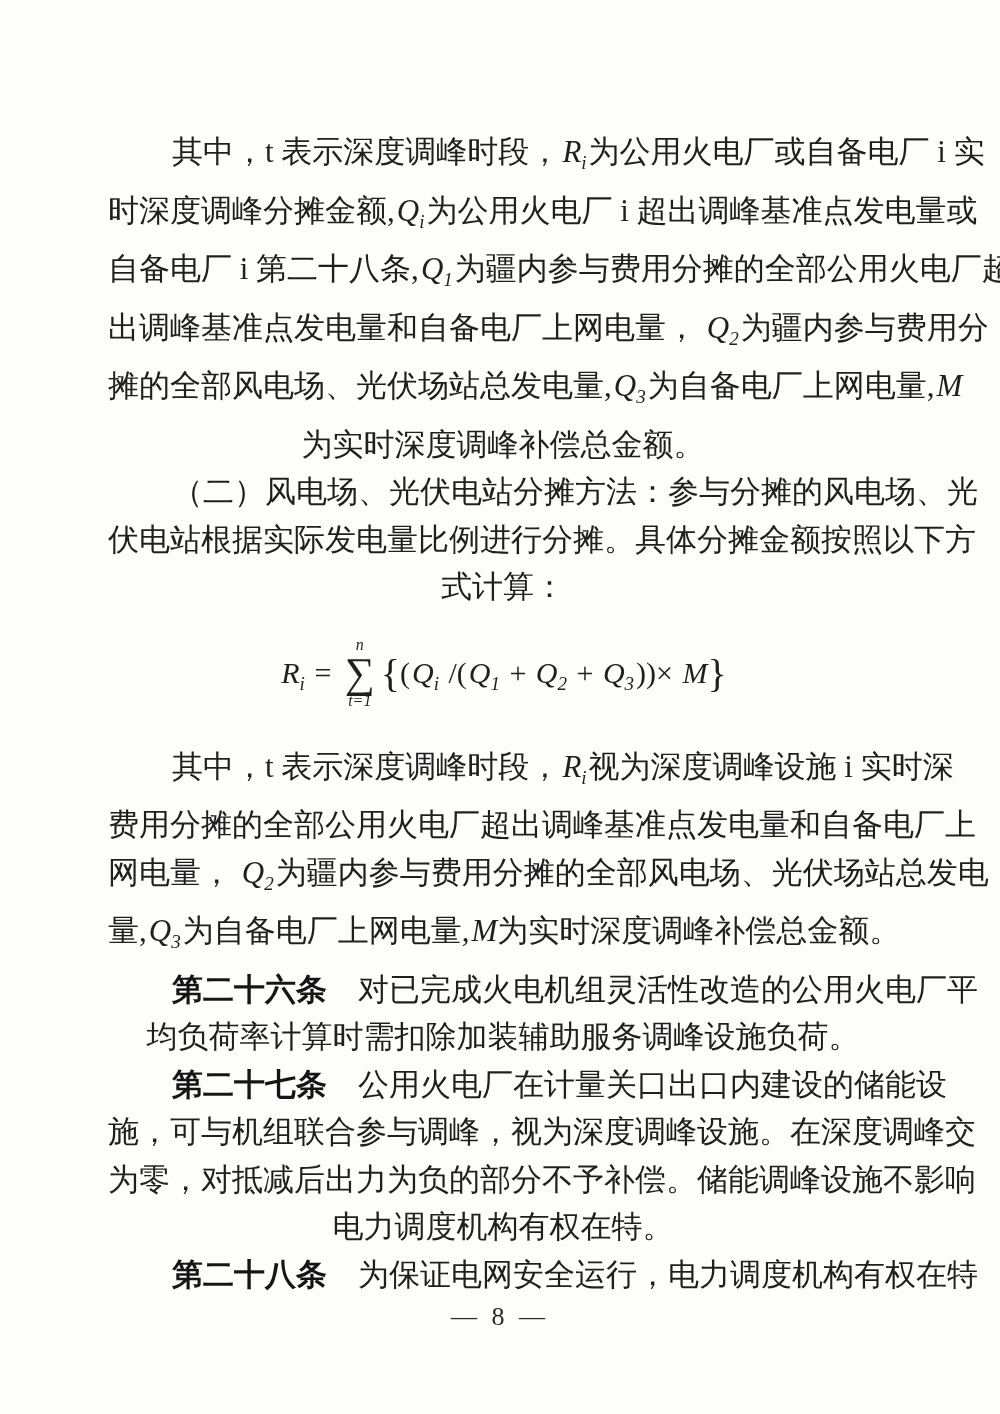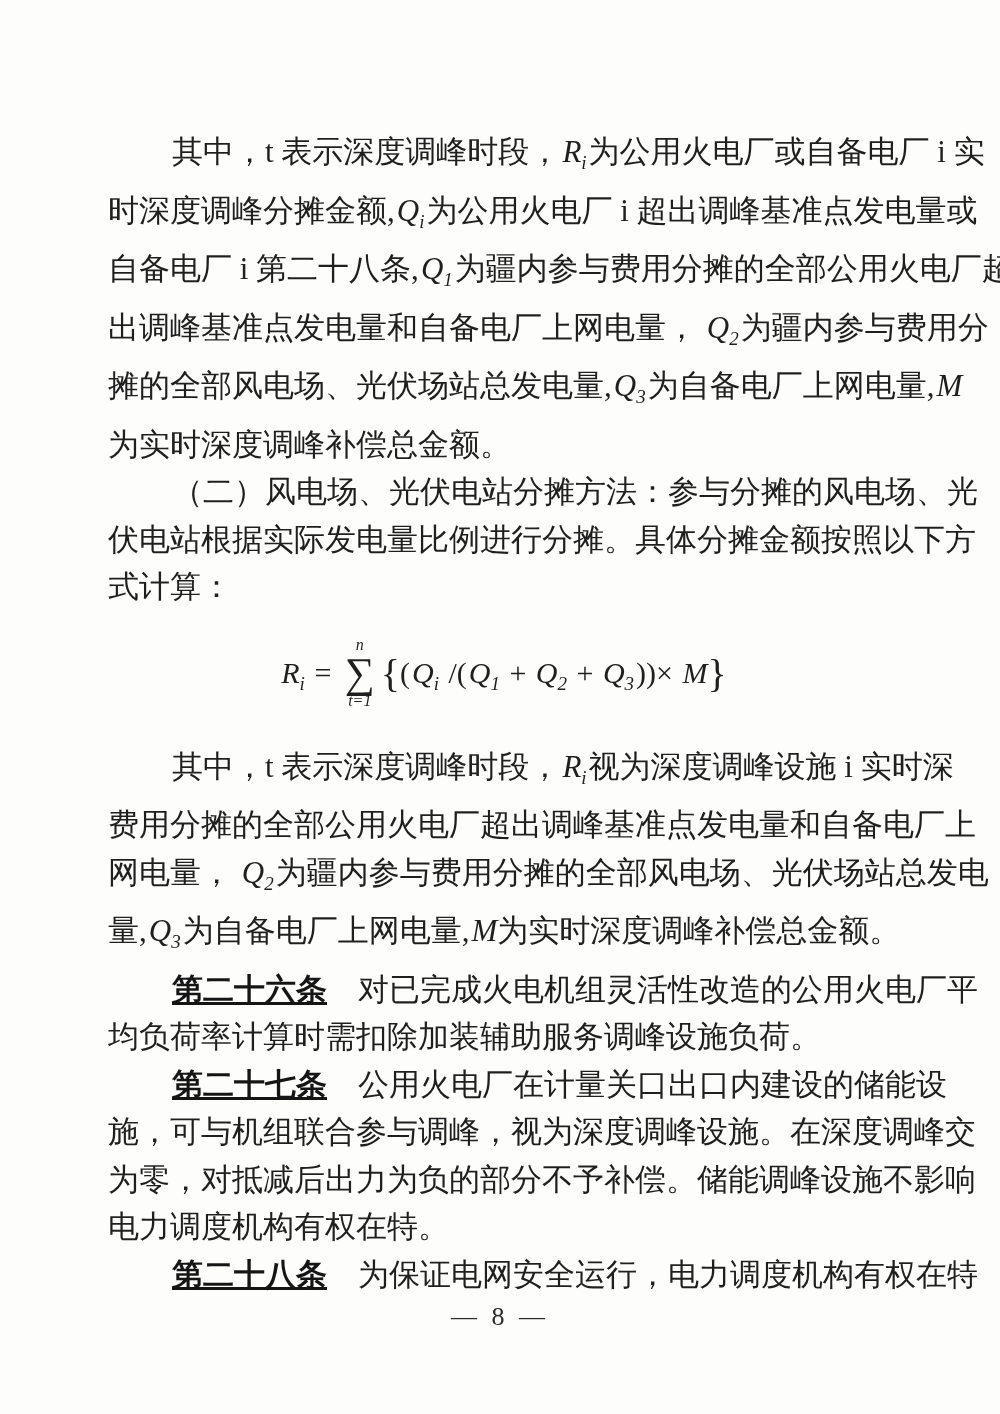--- a/index.html
+++ b/index.html
@@ -14,27 +14,27 @@
     background: #fdfdfc;
     color: #1f1f1f;
     overflow: hidden;
   }
   .body-text {
     position: absolute;
     left: 108px; top: 128px;
     width: 790px;
     font-size: 31px;
     line-height: 47.5px;
-    text-align: left;
+    text-align: center;
   }
   .line { white-space: nowrap; }
   .para.indent .line:first-child { text-indent: 64px; }
 
   .seg-n { font-style: normal; }
-  .seg-b { font-weight: bold; color: #151515; text-decoration: underline; }
+  .seg-b { font-weight: bold; color: #151515; }
   .seg-v { font-style: italic; padding-left: 2px; }
   .seg-sub {
     font-style: italic;
     font-size: 19px;
     vertical-align: -7px;
     padding-right: 2px;
   }
 
   .formula {
     height: 86px;

